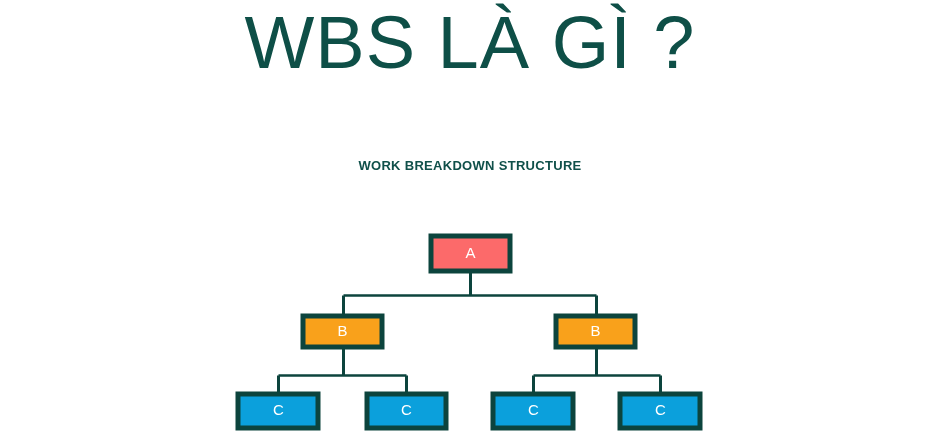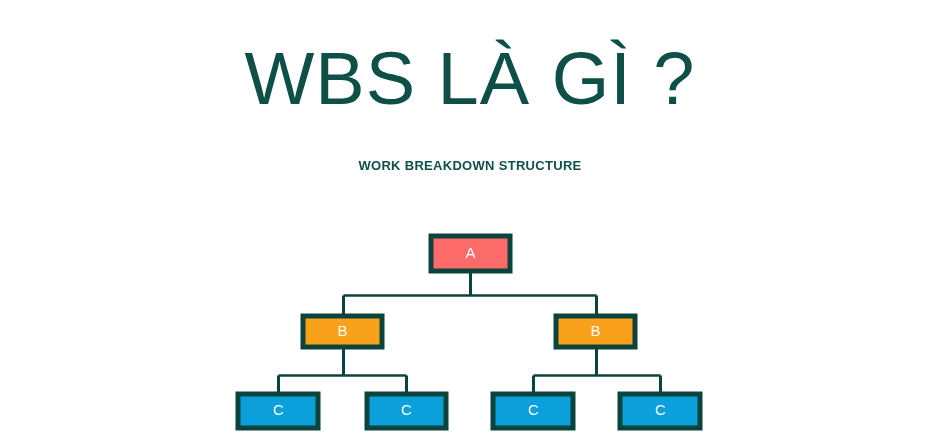--- a/index.html
+++ b/index.html
@@ -28,21 +28,20 @@
     top: 4px;
     width: 940px;
     text-align: center;
     font-family: "Liberation Sans", sans-serif;
     font-size: 74px;
     font-weight: 400;
     line-height: 1.05;
     color: #0e4f47;
     letter-spacing: 1px;
     white-space: nowrap;
-    margin-top: 36px;
   }
   .subtitle {
     position: absolute;
     left: 0;
     top: 158px;
     width: 940px;
     text-align: center;
     font-family: "Liberation Sans", sans-serif;
     font-size: 13px;
     font-weight: 700;

